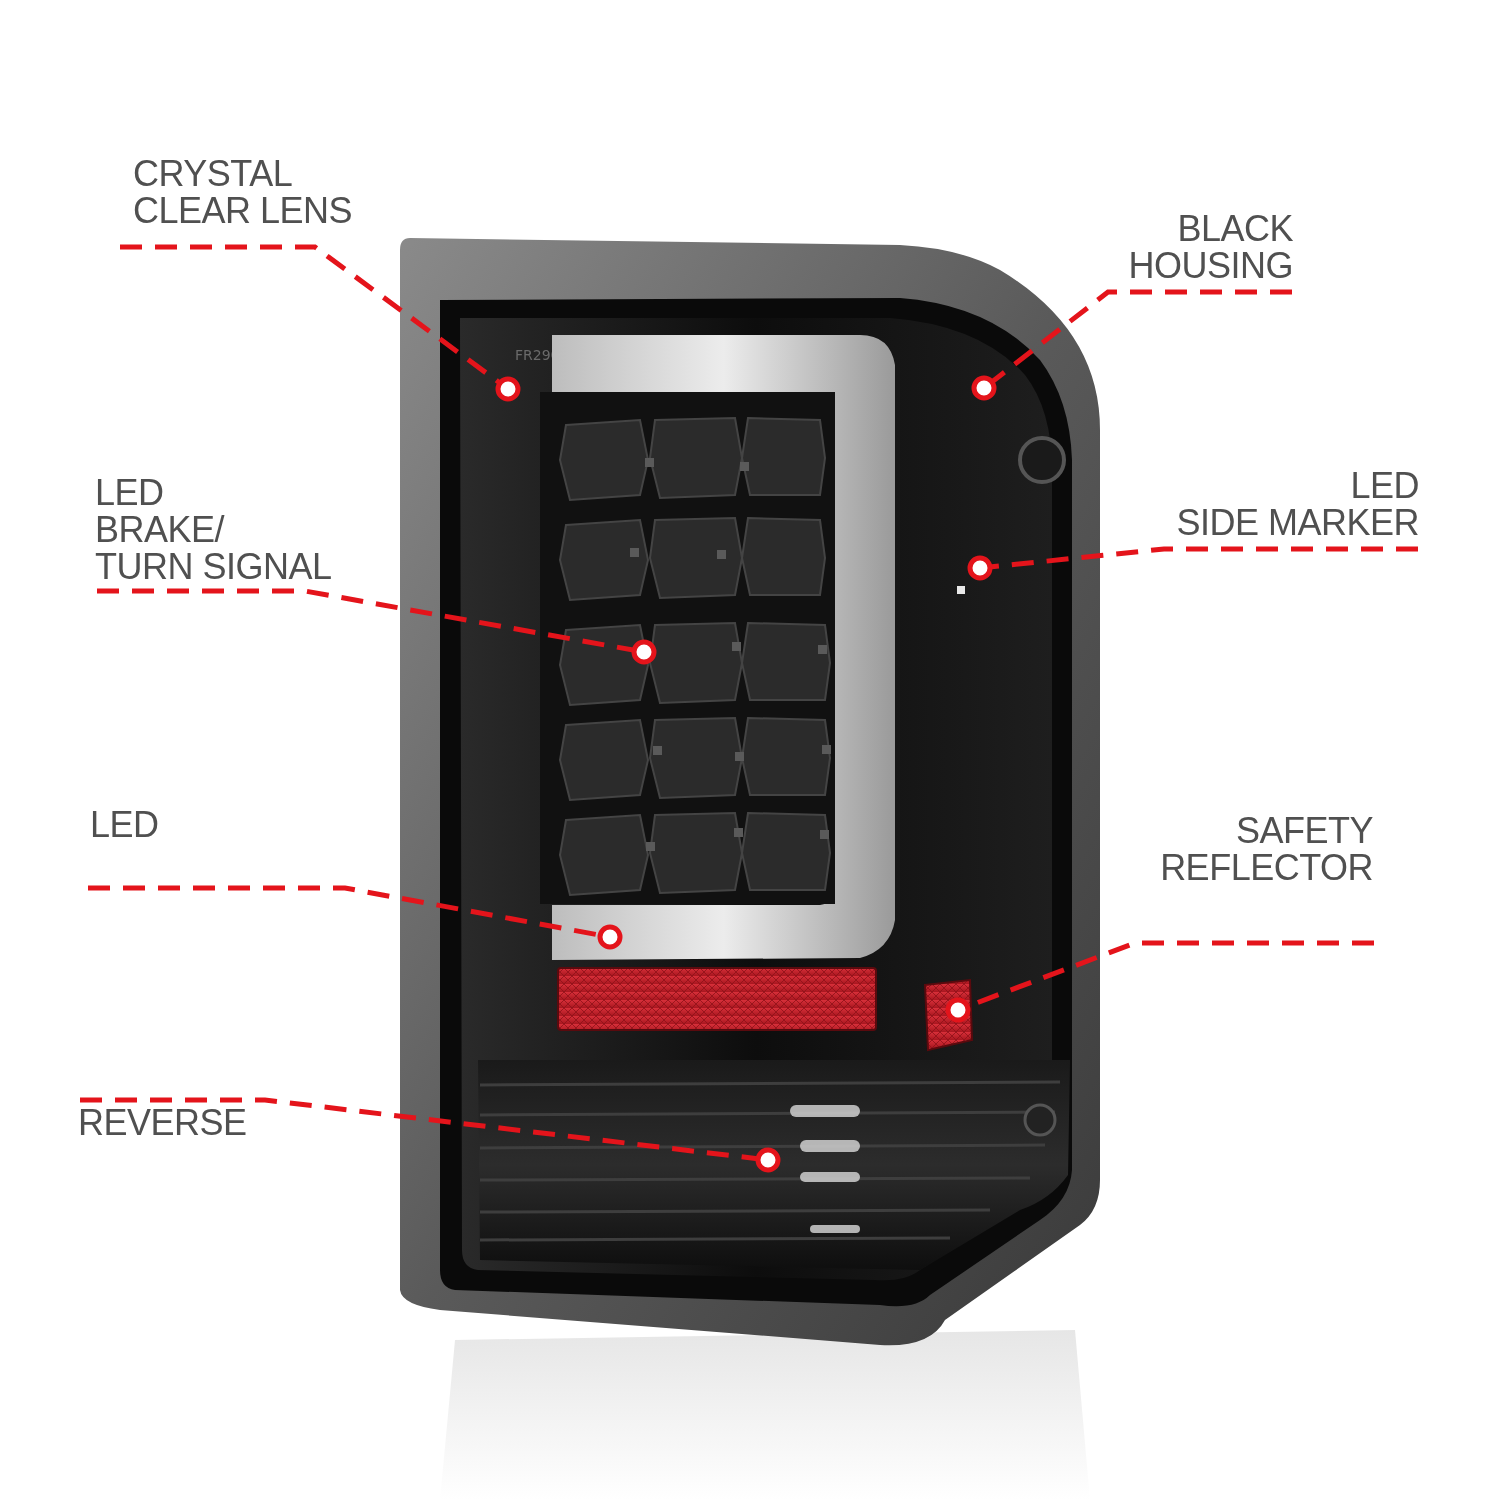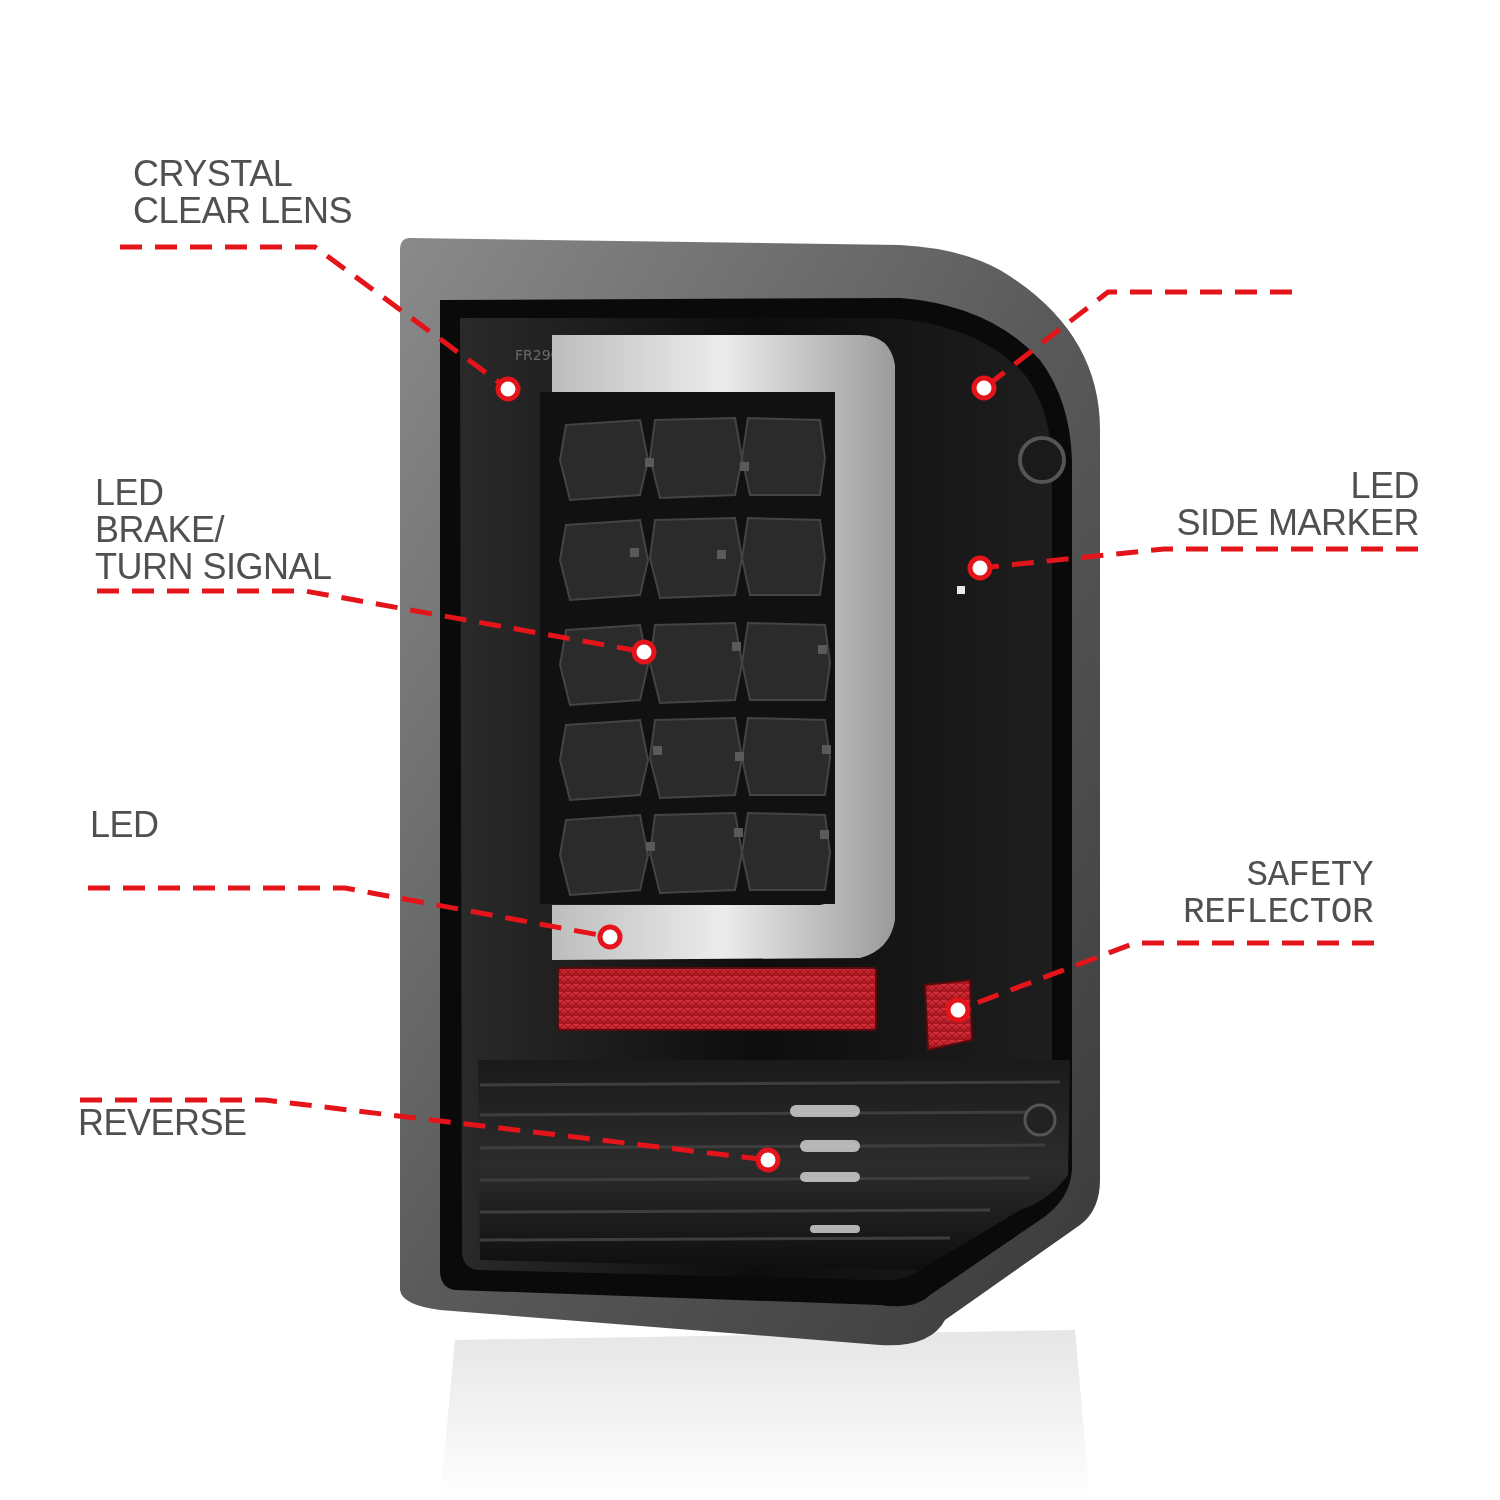--- a/index.html
+++ b/index.html
@@ -150,37 +150,41 @@
       <circle cx="958" cy="1010" r="10"></circle>
       <circle cx="768" cy="1160" r="10"></circle>
     </g>
   </svg>
 
   <div class="label" style="left:113px; top:155px;margin-left:20px;">
     <span>CRYSTAL</span>
     <span>CLEAR LENS</span>
   </div>
 
+  <div class="label right" style="right:207px; top:210px;">
+    <span>BLACK</span>
+    <span>HOUSING</span>
+  </div>
 
   <div class="label" style="left:95px; top:474px;">
     <span>LED</span>
     <span>BRAKE/</span>
     <span>TURN SIGNAL</span>
   </div>
 
   <div class="label right" style="right:81px; top:467px;">
     <span>LED</span>
     <span>SIDE MARKER</span>
   </div>
 
   <div class="label" style="left:90px; top:806px;">
     <span>LED</span>
   </div>
 
-  <div class="label right" style="right:127px; top:857px;font-family:Liberation Mono, monospace;">
+  <div class="label right" style="right:127px; top:812px;">
     <span>SAFETY</span>
     <span>REFLECTOR</span>
   </div>
 
   <div class="label" style="left:78px; top:1104px;">
     <span>REVERSE</span>
   </div>
 
 </div>
 

